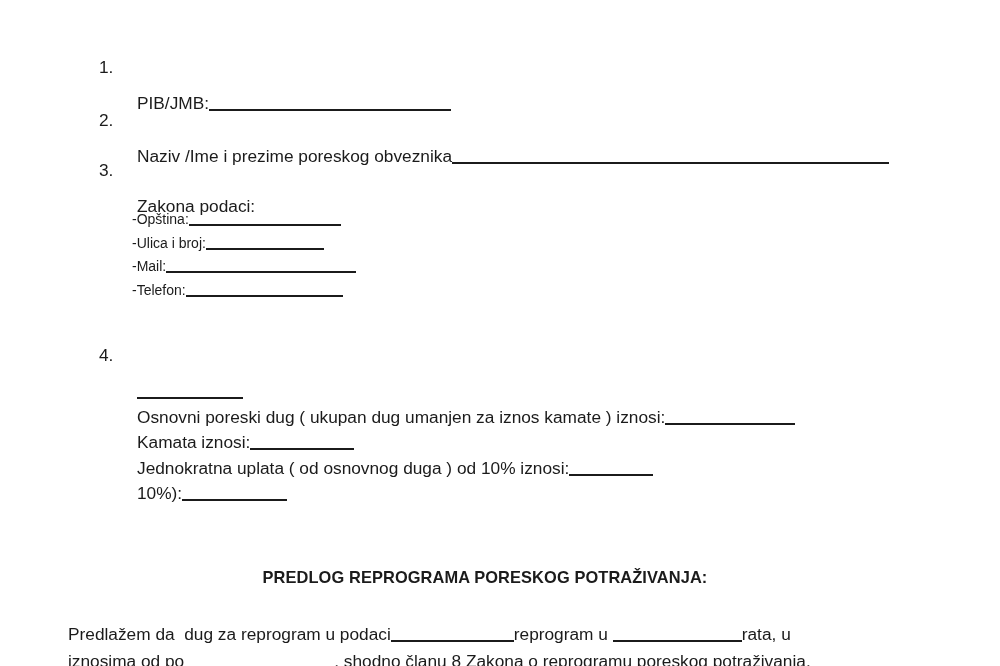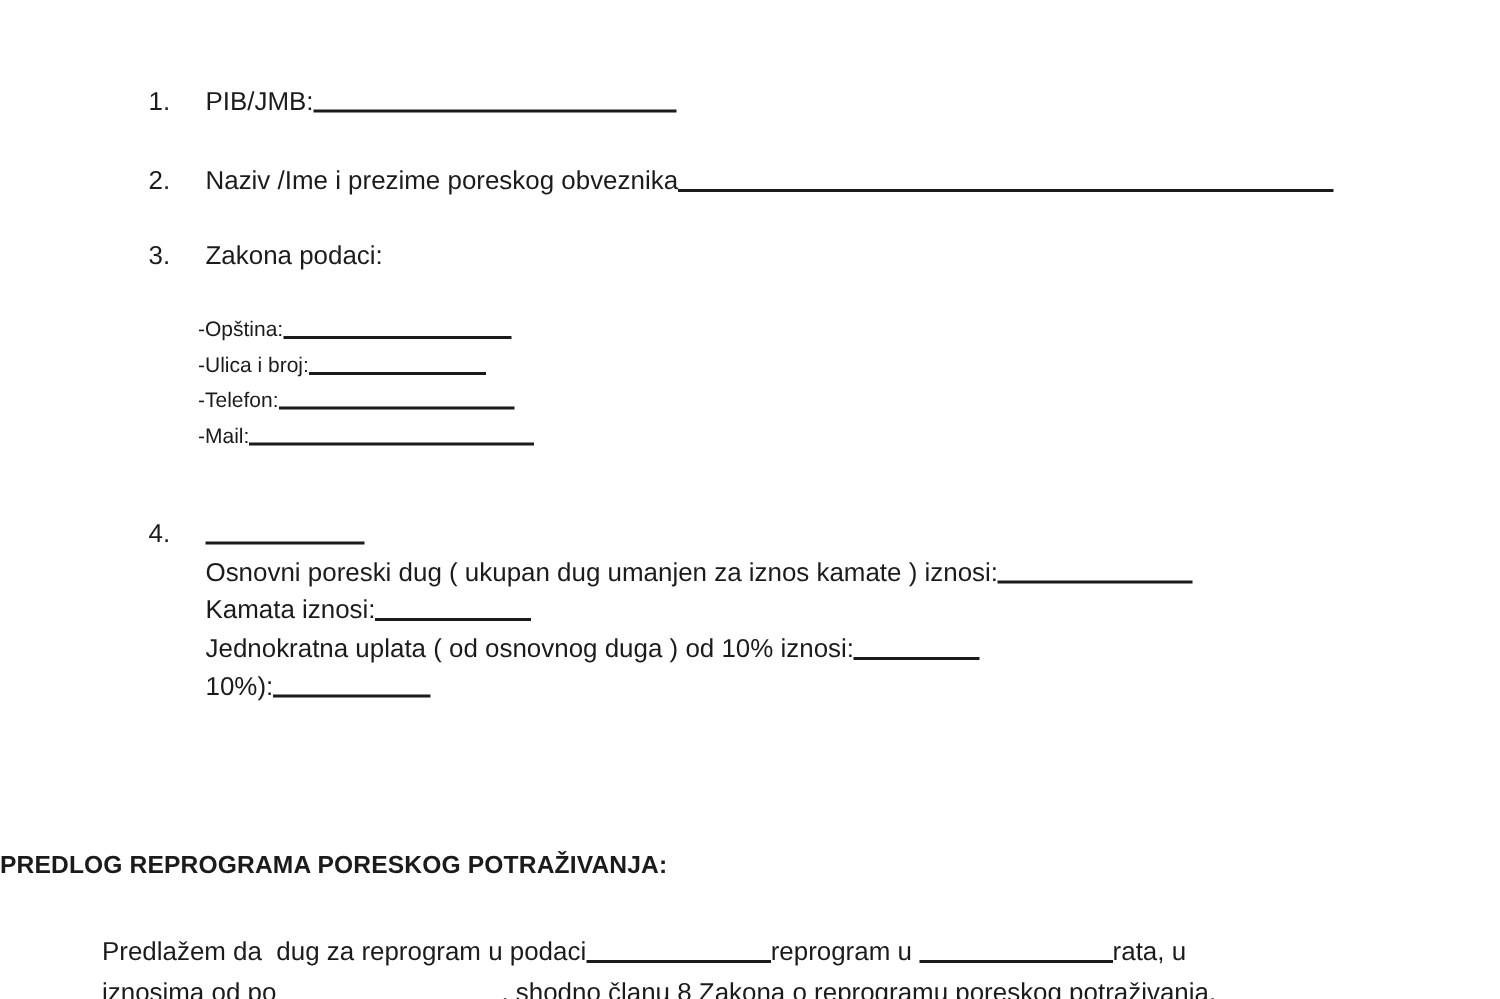--- a/index.html
+++ b/index.html
@@ -36,20 +36,21 @@
   .num-item .marker {
     position: absolute;
     left: 99px;
     top: 0;
     width: 32px;
     text-align: left;
     font-size: 17.3px;
   }
   .num-item .body {
     display: block;
+    margin-top: 36px;
   }
 
   .justified {
     text-align: justify;
     text-justify: inter-word;
     padding-right: 63px;
   }
 
   
   .blank {
@@ -75,21 +76,21 @@
   }
   .subfield { white-space: nowrap; }
   .subfield .lbl { }
 
   
   .heading {
     position: absolute;
     left: 0;
     top: 568px;
     width: 970px;
-    text-align: left;
+    text-align: center;
     font-weight: bold;
     font-size: 16.4px;
     letter-spacing: 0.1px;
   }
 
   
   .bottom-para {
     position: absolute;
     left: 68px;
     top: 621px;
@@ -120,22 +121,22 @@
   </div>
 
   <div class="num-item" style="position:absolute; left:0; top:158px; width:1000px;">
     <span class="marker">3.</span>
     <span class="body">Zakona podaci:</span>
   </div>
 
   <div class="subfields">
     <div class="subfield"><span class="lbl">-Opština:</span><span class="blank" style="width:152px"></span></div>
     <div class="subfield"><span class="lbl">-Ulica i broj:</span><span class="blank" style="width:118px"></span></div>
+    <div class="subfield"><span class="lbl">-Mail:</span><span class="blank" style="width:190px"></span></div>
     <div class="subfield"><span class="lbl">-Telefon:</span><span class="blank" style="width:157px"></span></div>
-    <div class="subfield"><span class="lbl">-Mail:</span><span class="blank" style="width:190px"></span></div>
   </div>
 
   <div class="num-item" style="position:absolute; left:0; top:343px; width:1000px;">
     <span class="marker">4.</span>
 
     <div class="body">
 
 
       <div><span class="blank" style="width:106px"></span></div>
 

